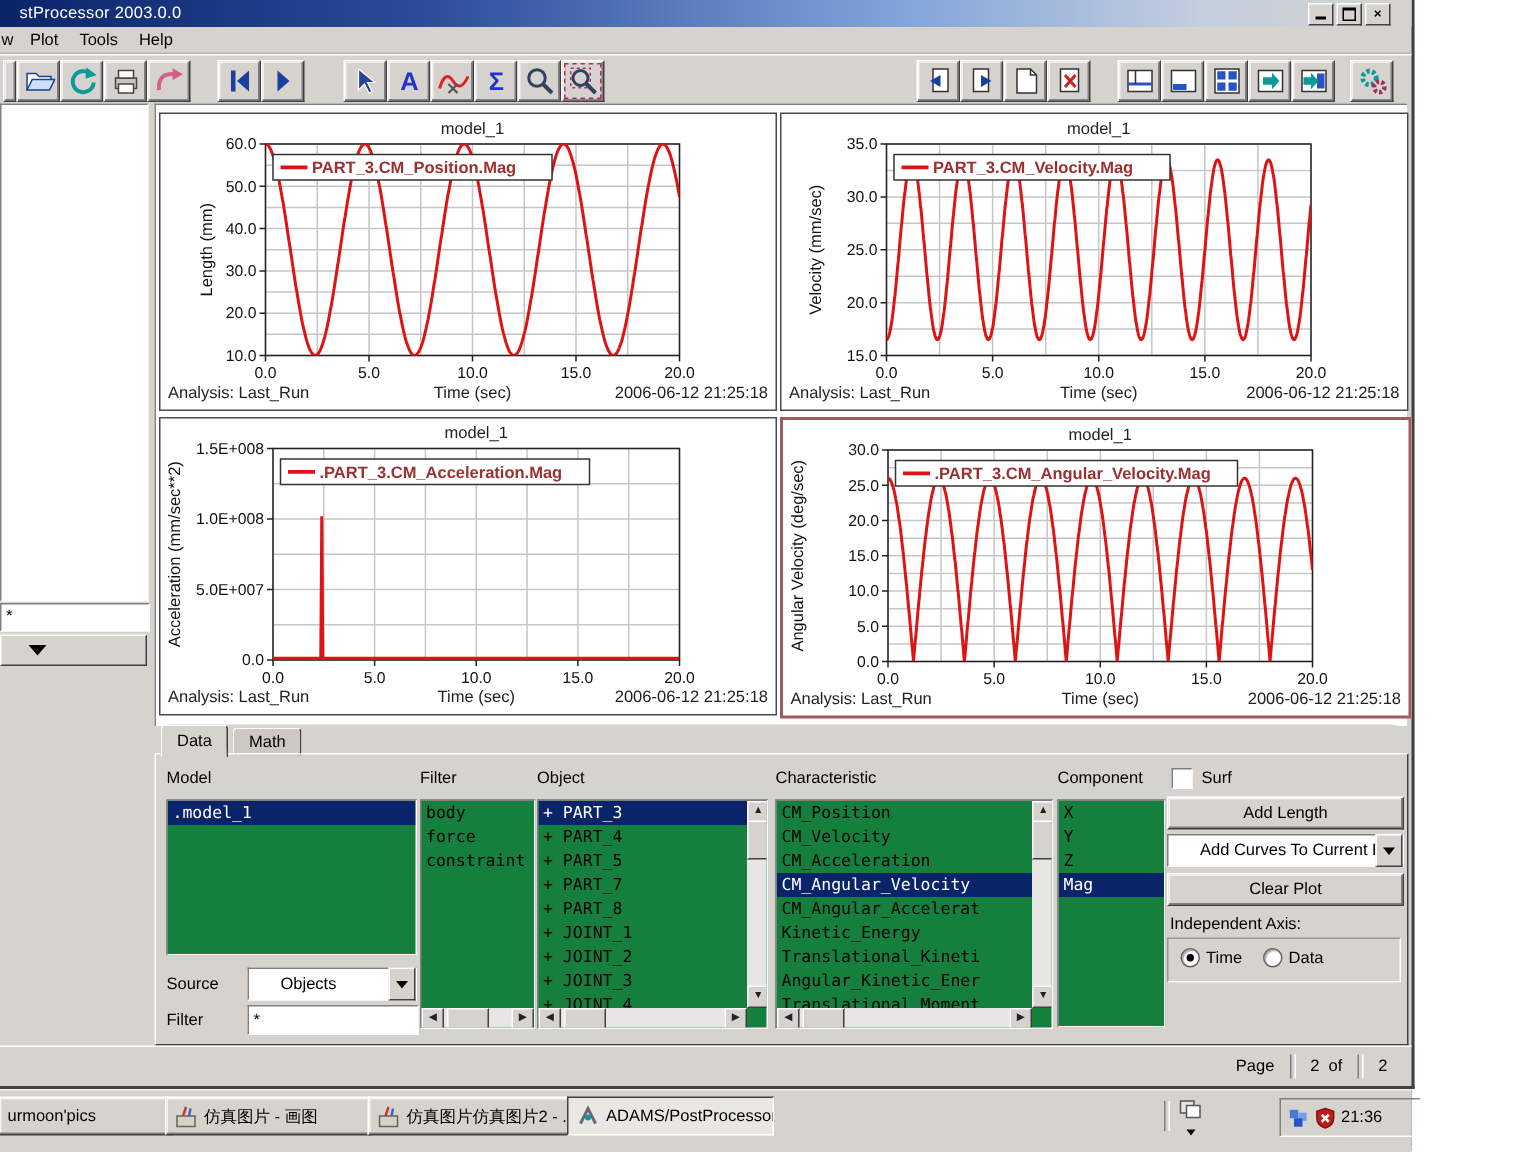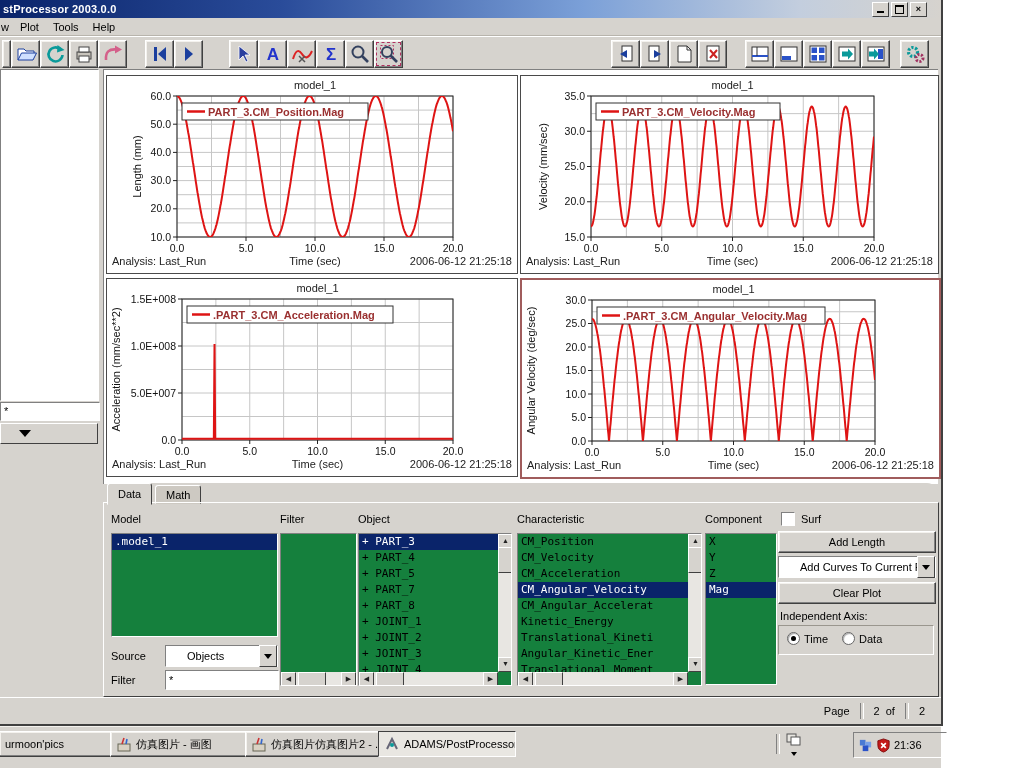--- a/index.html
+++ b/index.html
@@ -4,21 +4,21 @@
 <style>
   html,body{margin:0;padding:0;}
   #screen{position:relative;width:1024px;height:768px;background:#ffffff;overflow:hidden;
           font-family:"Liberation Sans",sans-serif;font-size:11px;color:#000;}
   
   #appwin{position:absolute;left:0;top:0;width:941px;height:724px;background:#d6d3ce;
           border-right:2px solid #404040;border-bottom:2px solid #404040;}
   #titlebar{position:absolute;left:0;top:0;right:0;height:18px;
             background:linear-gradient(90deg,#0a246a 0%,#2a4c9a 30%,#7ba0d8 62%,#c3cede 85%,#d6d3ce 100%);
             display:flex;align-items:center;}
-  #titletext{color:#fff;font-weight:bold;padding-left:3px;letter-spacing:.2px;}
+  #titletext{color:#fff;font-weight:normal;padding-left:13px;letter-spacing:.2px;}
   .wctrls{position:absolute;right:14px;top:2px;display:flex;gap:2px;}
   .wbtn{width:15px;height:13px;background:#d6d3ce;border:1px solid;border-color:#fff #404040 #404040 #fff;
         display:flex;align-items:center;justify-content:center;font-size:9px;line-height:1;font-weight:bold;}
   .glyph-min{width:7px;height:7px;border-bottom:2px solid #000;margin-top:-2px;}
   .glyph-max{width:7px;height:6px;border:1px solid #000;border-top:2px solid #000;}
   #menubar{position:absolute;left:0;top:18px;right:0;height:17px;display:flex;align-items:center;gap:0;
            border-bottom:1px solid #b8b4ac;}
   .menu-frag{padding:0 4px 0 1px;}
   .menu-item{padding:1px 7px;cursor:default;}
   
@@ -562,20 +562,25 @@
         <span class="ctext">Objects</span>
         <span class="dbtn">
             <span class="tri"></span>
           </span>
       </div>
 
       <span class="dp-label" style="left:8px;top:191px;">Filter</span>
       <div class="field" style="left:62px;top:187px;width:109px;height:18px;">*</div>
 
       <div class="listbox with-h" style="left:177px;top:50px;width:75px;height:151px;">
+        <div class="list-inner">
+            <div class="lrow">body</div>
+            <div class="lrow">force</div>
+            <div class="lrow">constraint</div>
+          </div>
         <div class="hscroll">
           <span class="sarr">◀</span>
           <span class="hthumb"></span>
             <span class="hspace"></span>
           <span class="sarr">▶</span>
         </div>
       </div>
 
       <div class="listbox with-v with-h" style="left:255px;top:50px;width:152px;height:151px;">
         <div class="list-inner">

